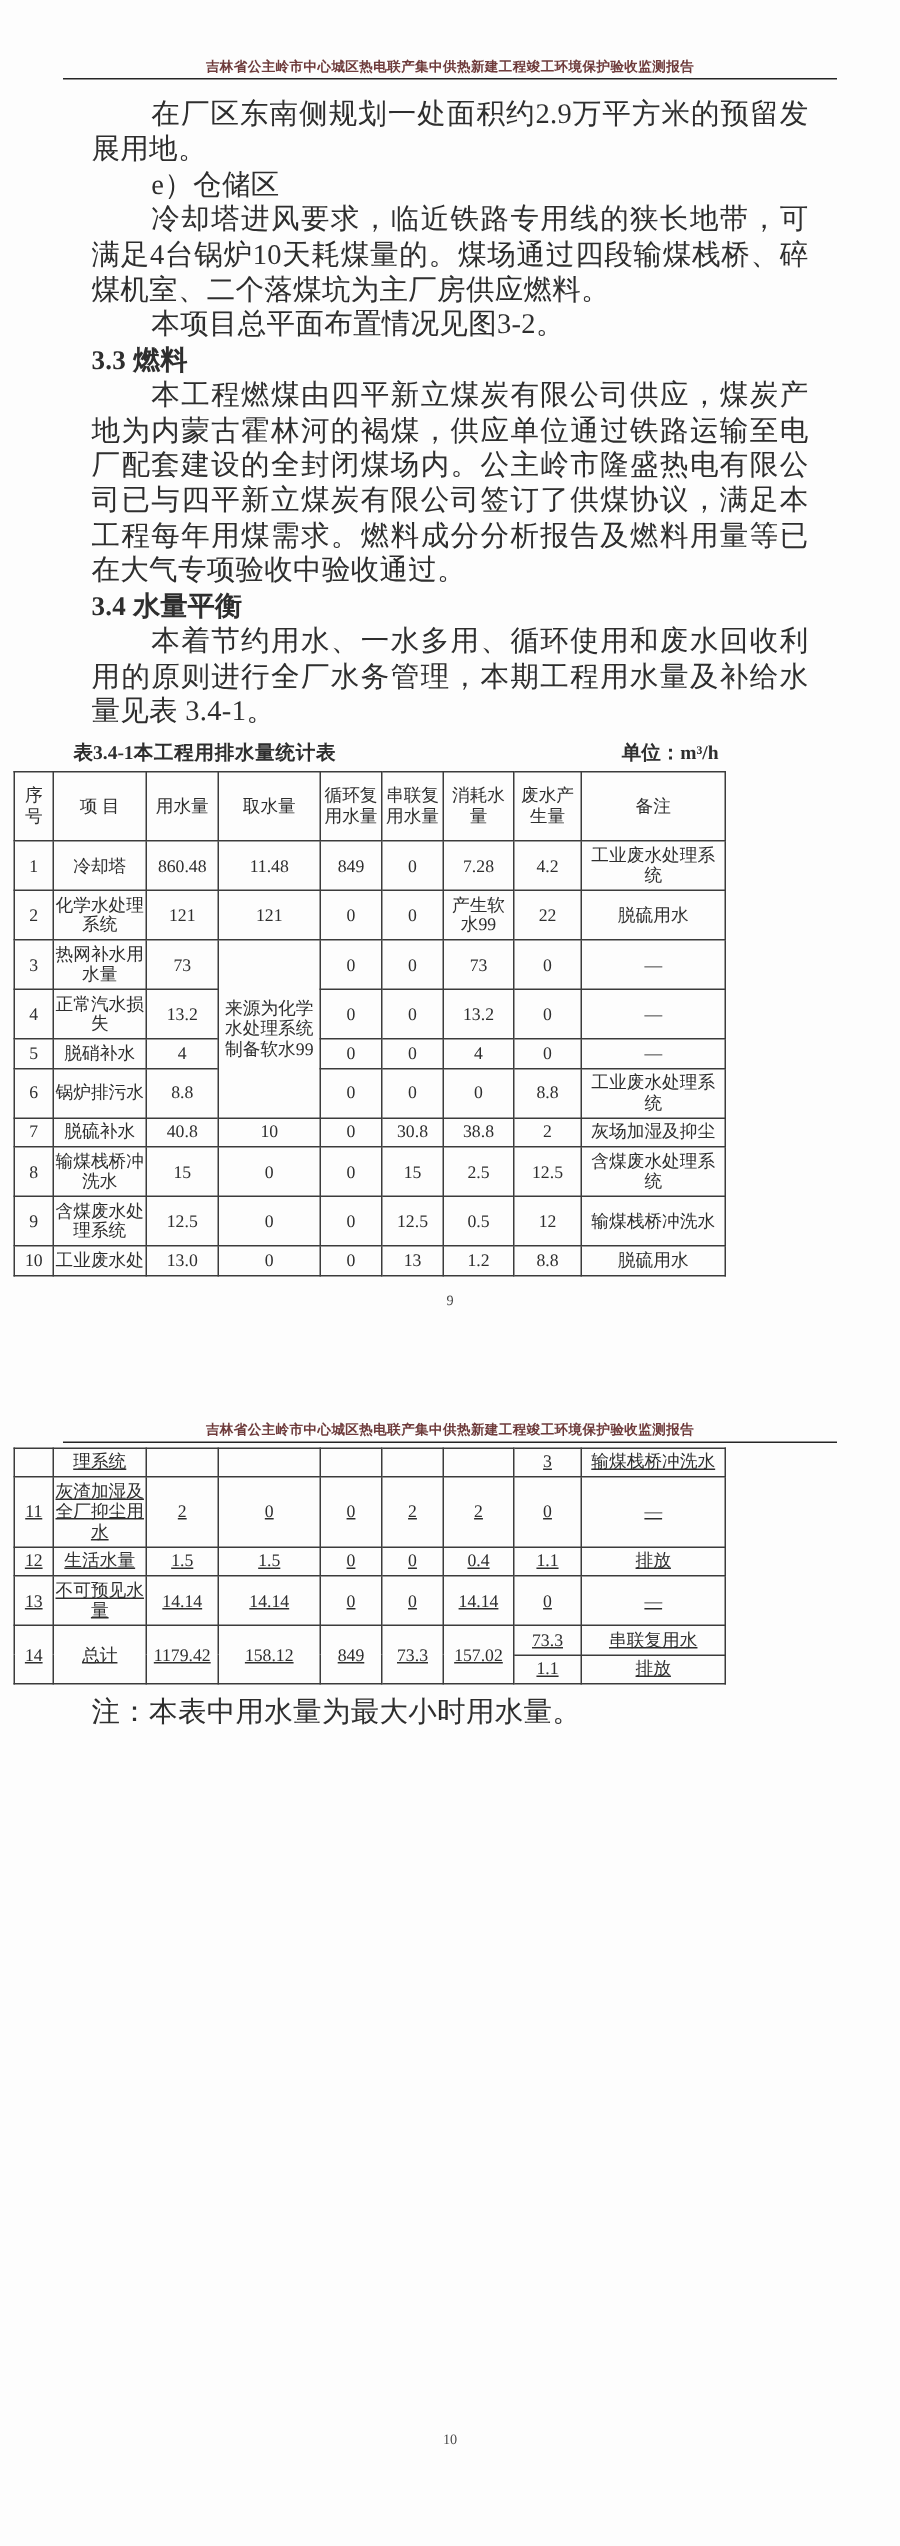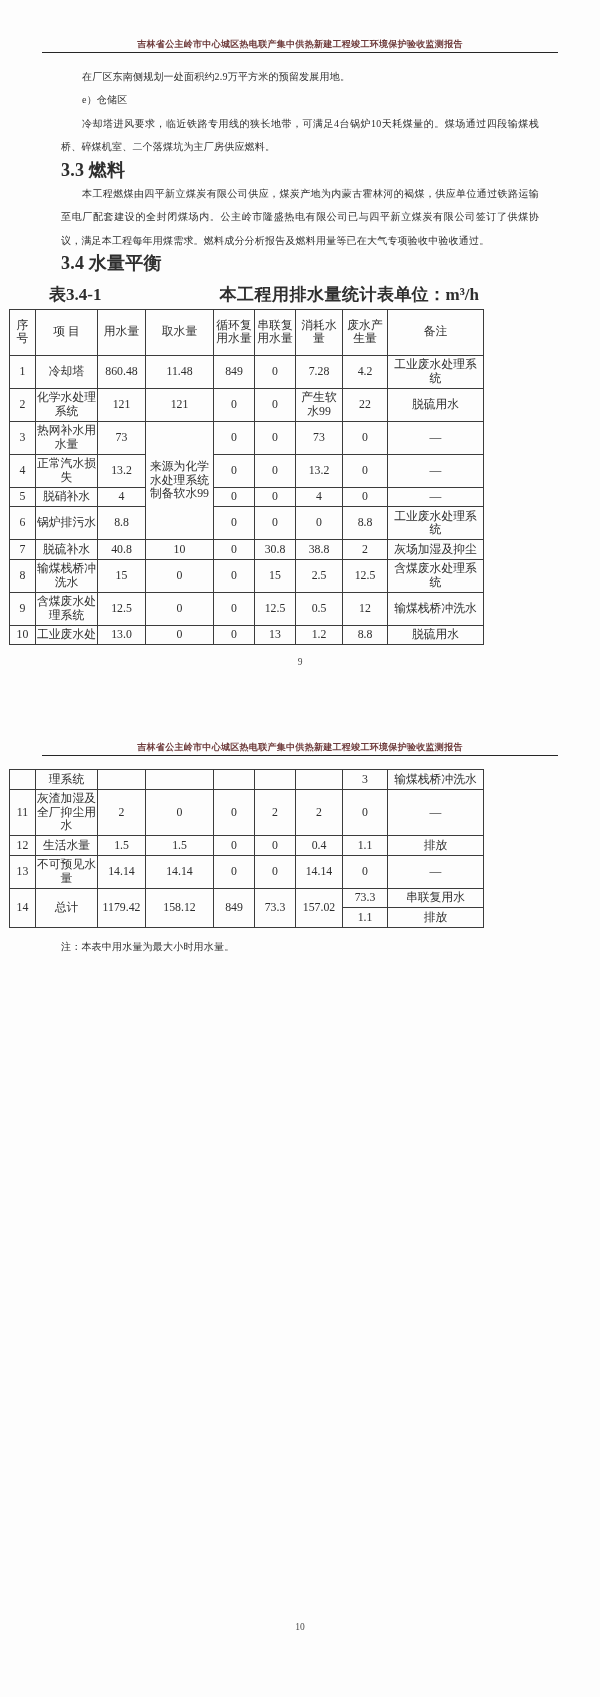--- a/index.html
+++ b/index.html
@@ -9,64 +9,66 @@
     font-family:"Liberation Serif","DejaVu Serif",serif;
   }
   .page-header{
     text-align:center;font-size:9px;font-weight:bold;color:#6e3b3b;
     letter-spacing:0.3px;line-height:12px;
   }
   .hdr1{padding-top:38px;}
   .rule{border-bottom:1.5px solid #262626;margin:2px 42px 0 42px;}
   .content{margin:0 61px;}
   .par{
-    font-size:10px;line-height:23.4px;text-align:justify;
+    font-size:19px;line-height:23.4px;text-align:justify;
     margin:0;text-indent:2.1em;letter-spacing:0.2px;
   }
   .heading{font-weight:bold;text-indent:0;font-size:18px;}
   .no-indent{text-indent:0;}
   .tbl-caption{
-    display:flex;align-items:baseline;font-weight:bold;font-size:17px;
+    display:flex;align-items:baseline;font-weight:bold;font-size:13px;
     width:474px;margin:7px 0 3px 9px;
   }
   .tbl-caption .cap-label{margin-left:40px;}
-  .tbl-caption .cap-title{flex:1;text-align:right;letter-spacing:0.5px;}
+  .tbl-caption .cap-title{flex:1;text-align:left;letter-spacing:0.5px;}
   .tbl-caption .cap-unit{margin-right:4px;}
   table{
     border-collapse:collapse;table-layout:fixed;width:474px;
     margin:0 0 0 9px;
   }
   td,th{
     border:1px solid #3c3c3c;text-align:center;vertical-align:middle;
     font-size:11.8px;line-height:13.5px;font-weight:normal;
     padding:2.5px 1px;word-break:break-all;
   }
   thead th{height:40px;}
   .pageno{text-align:center;font-size:9.5px;color:#4a4a4a;}
   .pageno-1{margin-top:12px;}
   .hdr2{padding-top:74px;}
-  .tbl2{margin-top:13px;}
+  .tbl2{margin-top:3px;text-decoration:underline;}
   .note-block{margin-top:7px;}
   .pageno-2{position:absolute;top:1622px;left:0;width:600px;}
 </style>
 </head>
 <body>
 
 <div class="hdr1">
   <div class="page-header">吉林省公主岭市中心城区热电联产集中供热新建工程竣工环境保护验收监测报告</div>
   <div class="rule"></div>
 </div>
 
 <div class="content" style="margin-top:12px;">
   <p class="par">在厂区东南侧规划一处面积约2.9万平方米的预留发展用地。</p>
   <p class="par">e）仓储区</p>
   <p class="par">冷却塔进风要求，临近铁路专用线的狭长地带，可满足4台锅炉10天耗煤量的。煤场通过四段输煤栈桥、碎煤机室、二个落煤坑为主厂房供应燃料。</p>
+  <p class="par">本项目总平面布置情况见图3-2。</p>
   <p class="par heading">3.3 燃料</p>
   <p class="par">本工程燃煤由四平新立煤炭有限公司供应，煤炭产地为内蒙古霍林河的褐煤，供应单位通过铁路运输至电厂配套建设的全封闭煤场内。公主岭市隆盛热电有限公司已与四平新立煤炭有限公司签订了供煤协议，满足本工程每年用煤需求。燃料成分分析报告及燃料用量等已在大气专项验收中验收通过。</p>
   <p class="par heading">3.4 水量平衡</p>
+  <p class="par">本着节约用水、一水多用、循环使用和废水回收利用的原则进行全厂水务管理，本期工程用水量及补给水量见表 3.4-1。</p>
 </div>
 
 <div class="tbl-caption">
   <span class="cap-label">表3.4-1</span>
   <span class="cap-title">本工程用排水量统计表</span>
   <span class="cap-unit">单位：m³/h</span>
 </div>
 
 <table>
   <colgroup>

